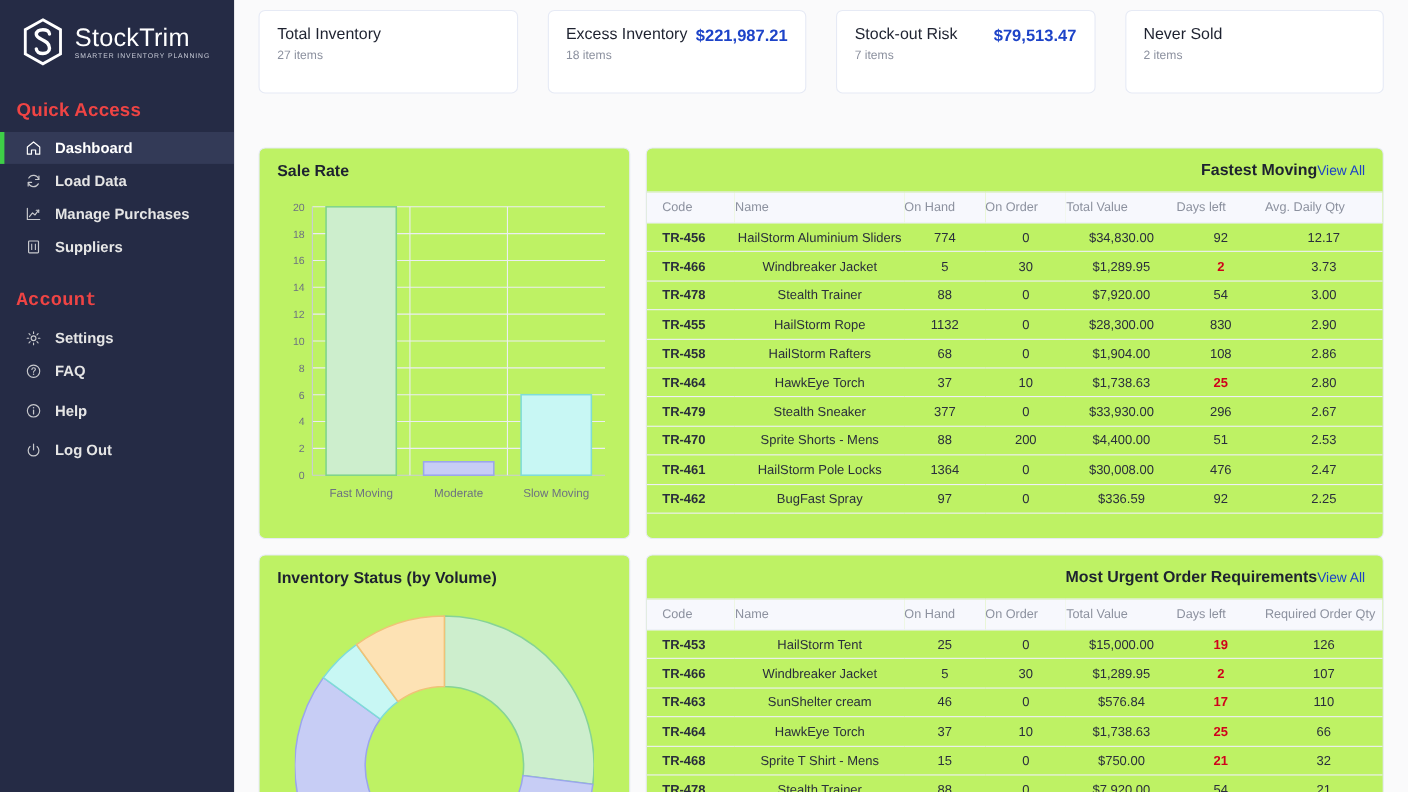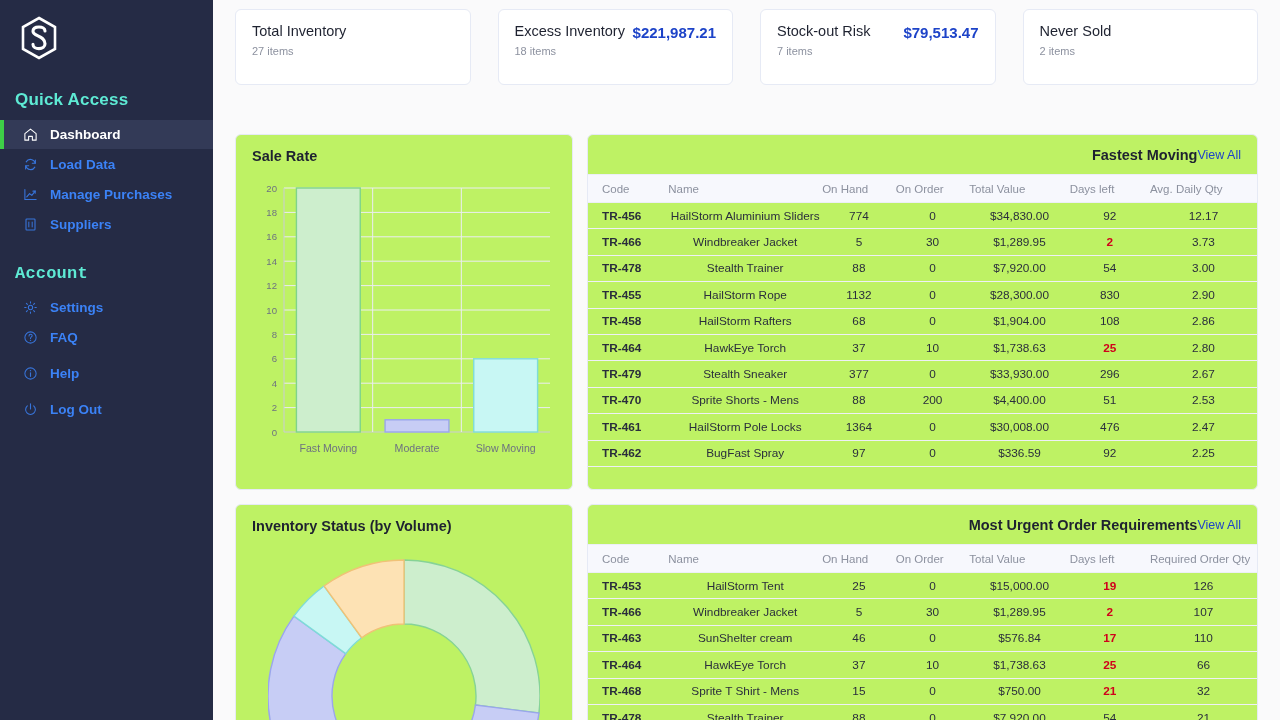--- a/index.html
+++ b/index.html
@@ -26,29 +26,29 @@
   .logo-text-block { padding-top: 2px; }
   .logo-word {
     font-size: 23px; letter-spacing: .2px; color: #ffffff;
     font-weight: 400; line-height: 1.02;
   }
   .logo-tag {
     font-size: 6.2px; letter-spacing: .85px; color: #c9ccd8;
     margin-top: 2px; white-space: nowrap;
   }
   .nav-heading {
-    font-size: 17px; font-weight: bold; color: #5eead4;
+    font-size: 17px; font-weight: bold; color: #ef4444;
     padding: 14px 0 10px 15px; letter-spacing: .2px;
   }
   .nav-heading.account { padding-top: 24px; font-family: Liberation Mono, monospace; }
   .nav-item {
     display: flex; align-items: center; gap: 12px;
     height: 29px; padding-left: 19px;
     font-size: 13.5px; font-weight: bold;
-    color: #3b82f6;
+    color: #e5e5e5;
     border-left: 4px solid transparent;
     margin-bottom: 1px; cursor: pointer;
     white-space: nowrap;
   }
   .nav-item .ico { width: 15px; height: 15px; flex: 0 0 15px; display: block; opacity: .85; }
   .nav-item.active {
     background: #333a57; color: #ffffff;
     border-left-color: #3ecf47;
   }
   .nav-item.active .ico { opacity: 1; }
@@ -133,20 +133,24 @@
 
 <div class="app">
 
   <aside class="sidebar">
 
     <div class="logo-wrap">
       <svg class="logo-mark" viewBox="0 0 40 44">
         <path d="M20 2 L36 11 L36 33 L20 42 L4 33 L4 11 Z" fill="none" stroke="#ffffff" stroke-width="2.6"></path>
         <path d="M26 15 C26 12.4 23.2 11 20 11 C16.4 11 14 12.6 14 15.2 C14 20.5 26 19.5 26 27.8 C26 30.6 23.4 32.6 20 32.6 C16.6 32.6 14 31 14 28.4" fill="none" stroke="#ffffff" stroke-width="3.1" stroke-linecap="round"></path>
       </svg>
+      <div class="logo-text-block">
+        <div class="logo-word">StockTrim</div>
+        <div class="logo-tag">SMARTER INVENTORY PLANNING</div>
+      </div>
     </div>
 
     <div class="nav-heading">Quick Access</div>
 
     <div class="nav-item active">
       <svg class="ico" viewBox="0 0 16 16">
         <path d="M2 7 L8 2.2 L14 7 L14 14 L10 14 L10 10 L6 10 L6 14 L2 14 Z" fill="none" stroke="currentColor" stroke-width="1.15" stroke-linejoin="round"></path>
       </svg>
       <span>Dashboard</span>
     </div>

